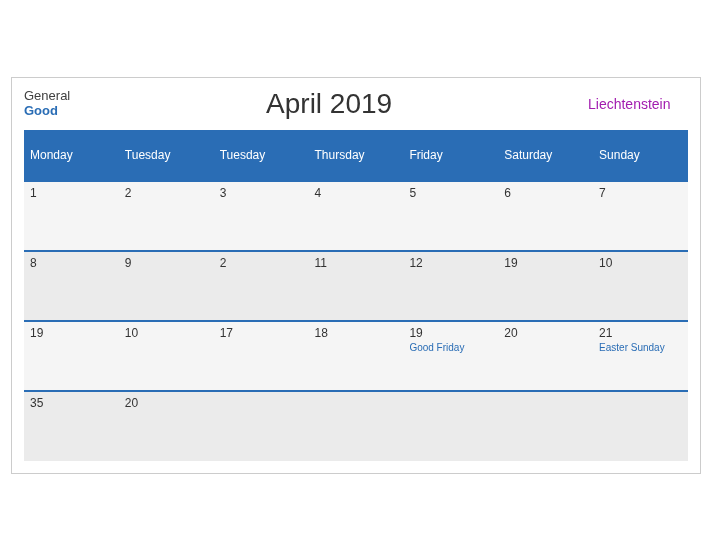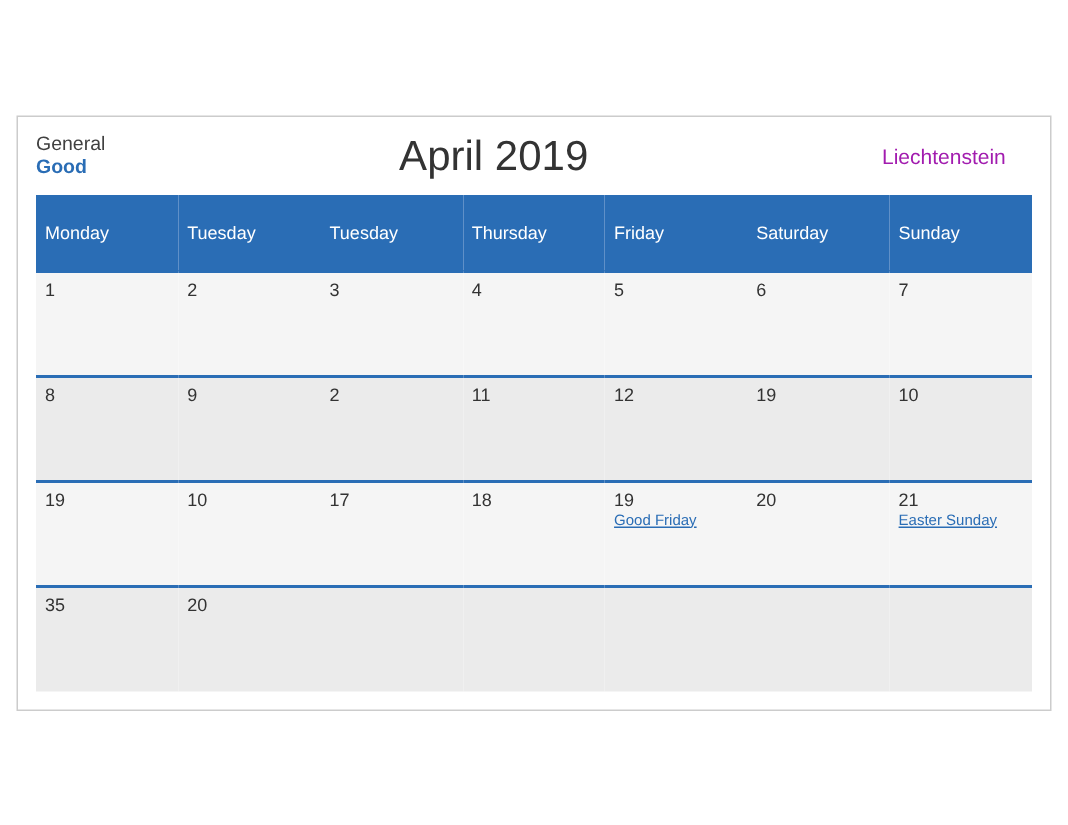--- a/index.html
+++ b/index.html
@@ -86,21 +86,20 @@
     .day-num {
       display: block;
       font-size: 12px;
       color: #333;
       margin-bottom: 2px;
     }
     .holiday-name {
       display: block;
       font-size: 10px;
       color: #2a6db5;
-      text-decoration: underline;
     }
     .empty-cell {
       background: #f5f5f5;
     }
   </style>
 </head>
 <body>
 
 <div class="calendar-container">
   <div class="header">

